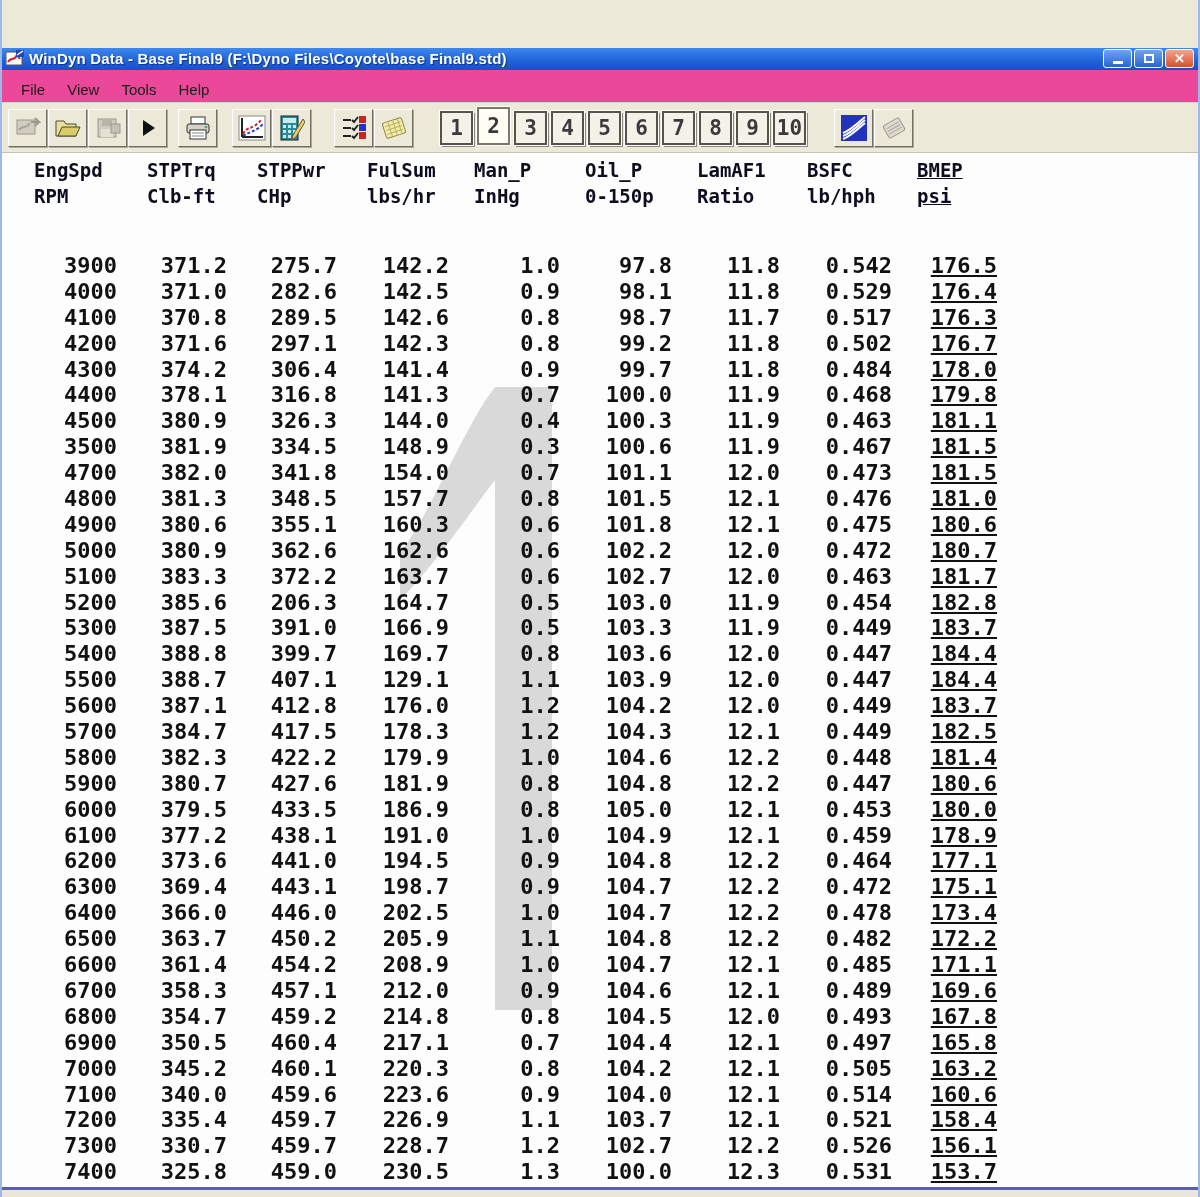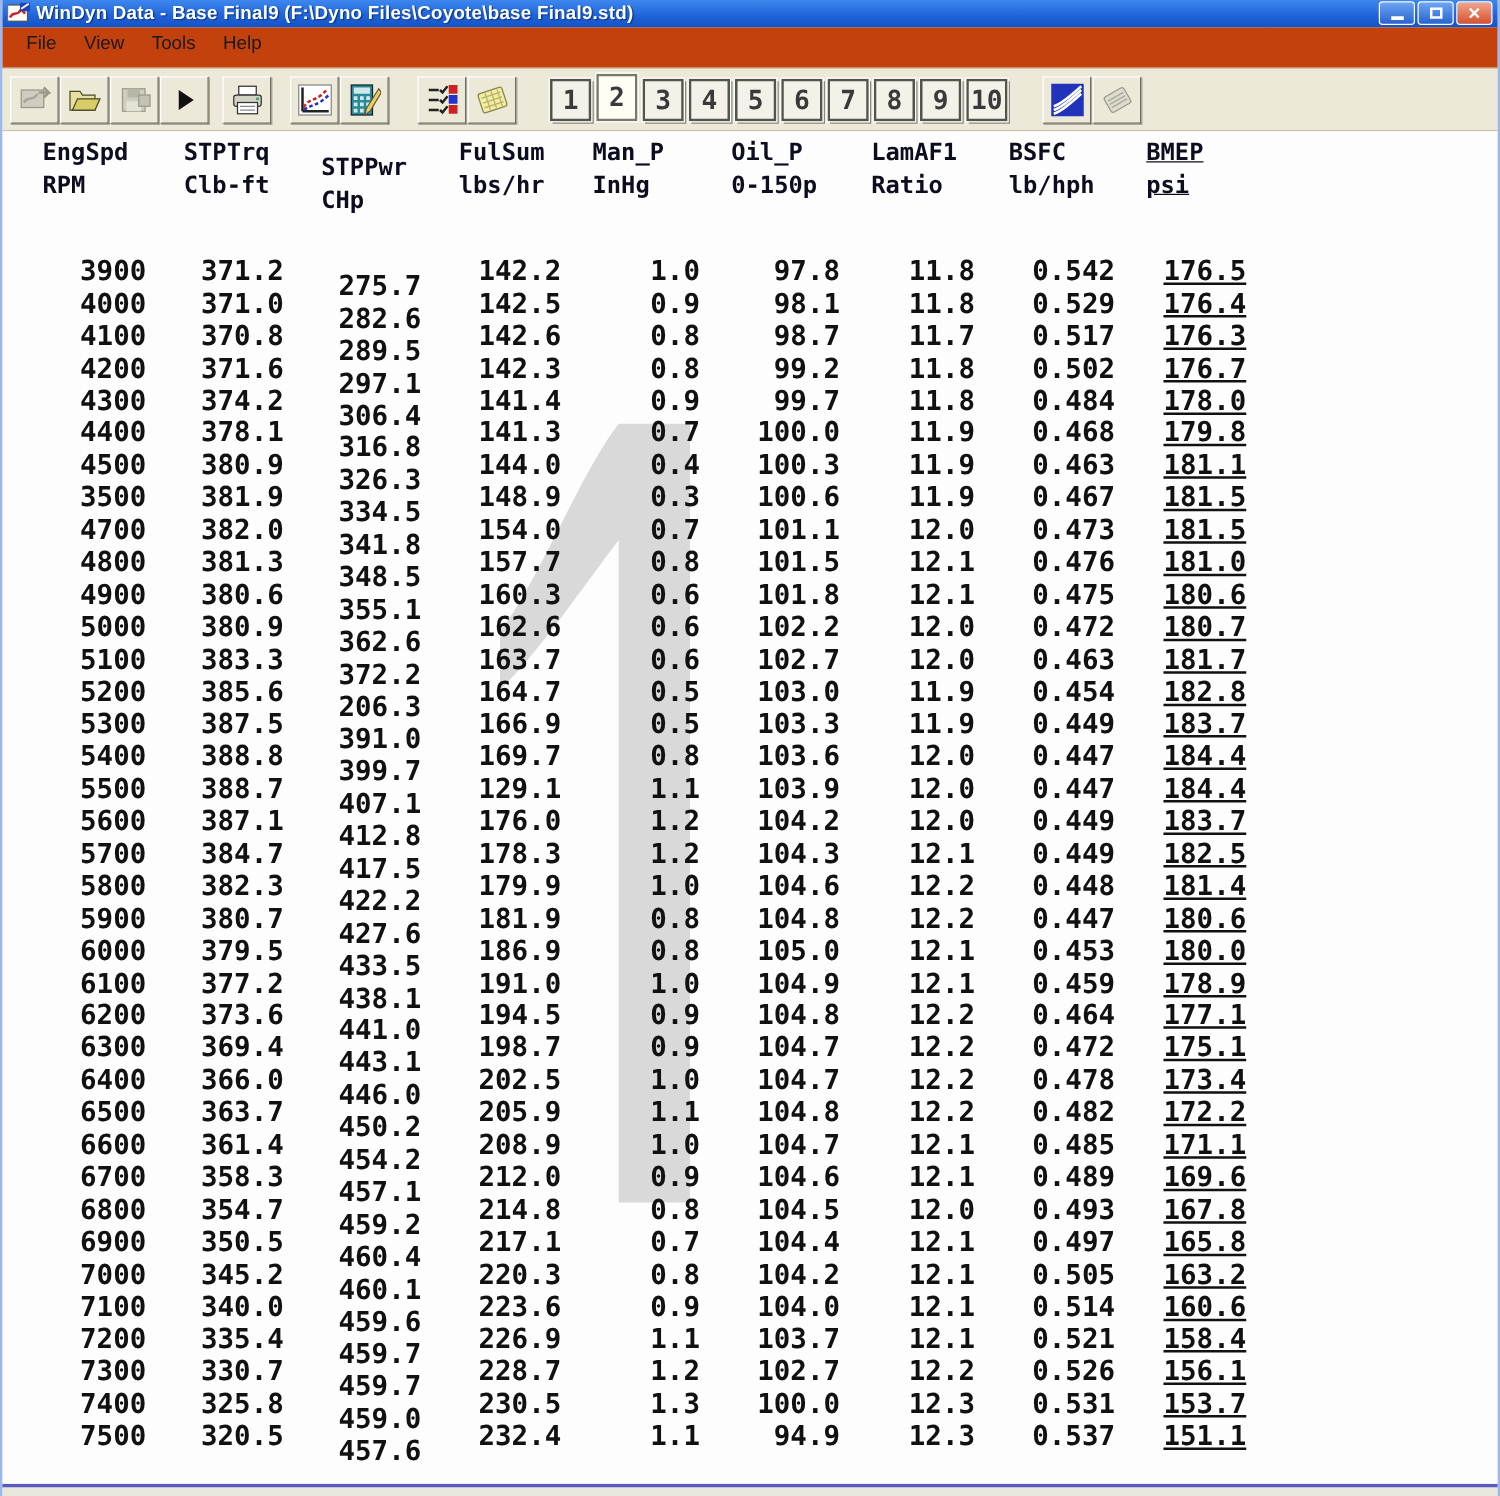--- a/index.html
+++ b/index.html
@@ -1,53 +1,53 @@
 <!DOCTYPE html>
 <html><head>
 <meta charset="utf-8">
 <style>
   * { margin:0; padding:0; box-sizing:border-box; }
   html,body { width:1200px; height:1197px; overflow:hidden; }
   body { font-family:"Liberation Sans", sans-serif; background:#ece9d8; }
   .window { width:1200px; height:1197px; display:flex; flex-direction:column; border-left:2px solid #9db9eb; border-right:2px solid #9db9eb; }
 
   
-  .titlebar { height:22px; flex:0 0 22px; background:linear-gradient(#3d87ee 0%, #1f62d8 60%, #1553c4 100%); display:flex; align-items:center; padding:0 4px 2px 4px; }
+  .titlebar { height:22px; flex:0 0 22px; background:linear-gradient(#3d87ee 0%, #1f62d8 60%, #1553c4 100%); display:flex; align-items:center; padding:0 4px 2px 4px;margin-top:48px; }
   .app-icon { width:18px; height:16px; margin-right:5px; flex:0 0 auto; }
   .title-text { color:#fff; font-weight:bold; font-size:15px; text-shadow:1px 1px 1px #0a3580; white-space:nowrap; overflow:hidden; flex:1 1 auto; letter-spacing:.2px; }
   .win-btns { display:flex; gap:2px; flex:0 0 auto; }
   .win-btn { width:29px; height:19px; border-radius:3px; border:1px solid #fff; display:flex; align-items:center; justify-content:center; color:#fff; font-size:12px; font-weight:bold; line-height:1; }
   .win-btn.min, .win-btn.max { background:linear-gradient(#6ea5f4,#2a63cf); }
   .win-btn.close { background:linear-gradient(#f2a58c,#d8502c); }
   .min-glyph { width:10px; height:3px; background:#fff; margin-top:8px; }
   .max-glyph { width:10px; height:9px; border:2px solid #fff; }
   .x-glyph { font-size:13px; font-weight:bold; font-family:"Liberation Sans",sans-serif; }
 
   
-  .menubar { height:33px; flex:0 0 33px; background:#c2410c; display:flex; align-items:flex-start; padding-left:8px; border-bottom:1px solid #d8d4c0; }
+  .menubar { height:33px; flex:0 0 33px; background:#ec4899; display:flex; align-items:flex-end; padding-left:8px; border-bottom:1px solid #d8d4c0; }
   .menu-item { font-size:15px; color:#1a1a1a; padding:4px 11px; cursor:default; }
 
   
   .toolbar { height:50px; flex:0 0 50px; background:#ece9d8; display:flex; align-items:center; padding-left:6px; border-bottom:1px solid #c8c4b0; }
   .tb-btn { width:39px; height:38px; background:#ece9d8; border-top:1px solid #fff; border-left:1px solid #fff; border-right:1px solid #716f64; border-bottom:1px solid #716f64; box-shadow:1px 1px 0 #aba99a; display:flex; align-items:center; justify-content:center; margin-right:1px; }
   .tb-sep { width:10px; height:38px; }
   .tb-btn svg { display:block; }
   .pg-btn { width:33px; height:34px; background:#f4f2e8; border:2px solid #55534a; outline:1px solid #fff; margin:0 2px; display:flex; align-items:center; justify-content:center; font-family:"DejaVu Sans Mono",monospace; font-size:21px; font-weight:bold; color:#3a3a3a; box-shadow:2px 2px 0 #8a887a; }
   .pg-btn.active { background:#fffef4; margin-top:-4px; height:38px; box-shadow:none; border-color:#7a7868; }
 
   
   .dataarea { flex:1 1 auto; background:#fdfdfd; position:relative; overflow:hidden; padding:4px 0 0 10px; font-family:"DejaVu Sans Mono",monospace; font-weight:bold; color:#111; }
   .watermark { position:absolute; left:388px; top:232px; z-index:0; }
   .section-line { position:relative; z-index:1; height:22px; line-height:22px; font-size:19px; color:#1b1bb4; padding-left:24px; letter-spacing:0; white-space:pre; }
   .hrow { position:relative; z-index:1; display:flex; height:26px; line-height:26px; font-size:19px; color:#0d0d20; }
   .hcell { text-align:left; white-space:pre; }
   .spacer { height:44px; }
   .drow { position:relative; z-index:1; display:flex; height:25.9px; line-height:25.9px; font-size:22px; }
   .dcell { text-align:right; white-space:pre; }
-  .c0 { width:105px; } .c1 { width:110px; } .c2 { width:110px;margin-top:12px; } .c3 { width:112px; }
+  .c0 { width:105px; } .c1 { width:110px; } .c2 { width:110px; } .c3 { width:112px; }
   .c4 { width:111px; } .c5 { width:112px; } .c6 { width:108px; } .c7 { width:112px; } .c8 { width:105px;text-decoration:underline; }
   .hcell.c0 { padding-left:22px; } .hcell.c1 { padding-left:30px; } .hcell.c2 { padding-left:30px; }
   .hcell.c3 { padding-left:30px; } .hcell.c4 { padding-left:25px; } .hcell.c5 { padding-left:25px; }
   .hcell.c6 { padding-left:25px; } .hcell.c7 { padding-left:27px; } .hcell.c8 { padding-left:25px; }
 
   
   .bottom-line { flex:0 0 3px; background:#5a5ac2; }
   .bottom-strip { flex:0 0 7px; background:#e9e7db; }
 </style>
 </head>

